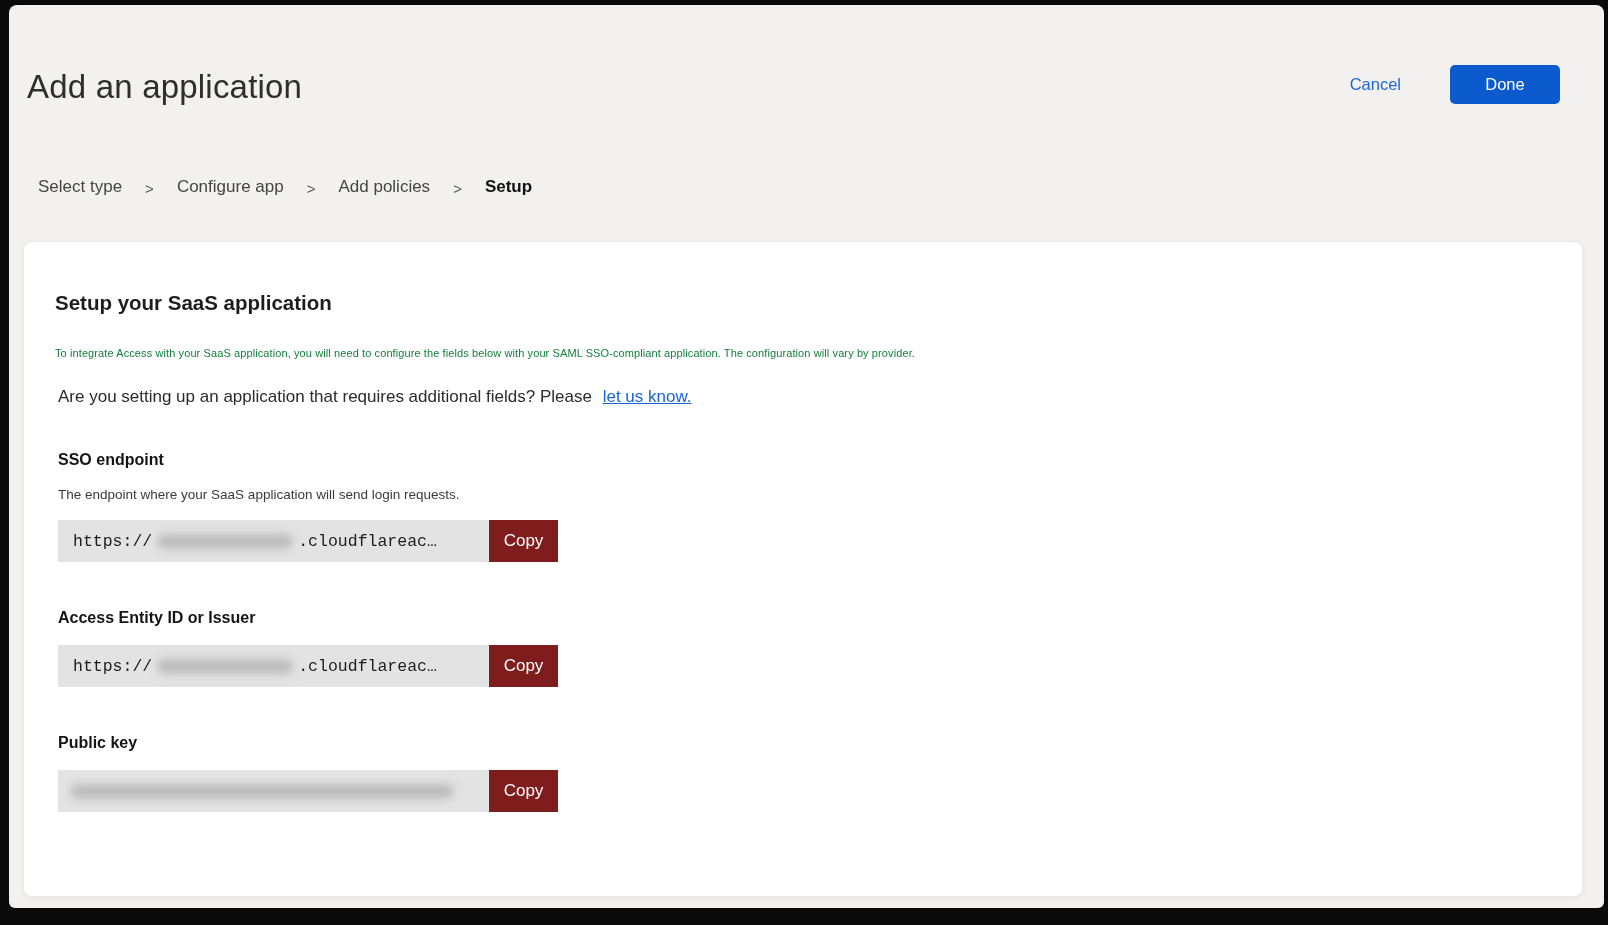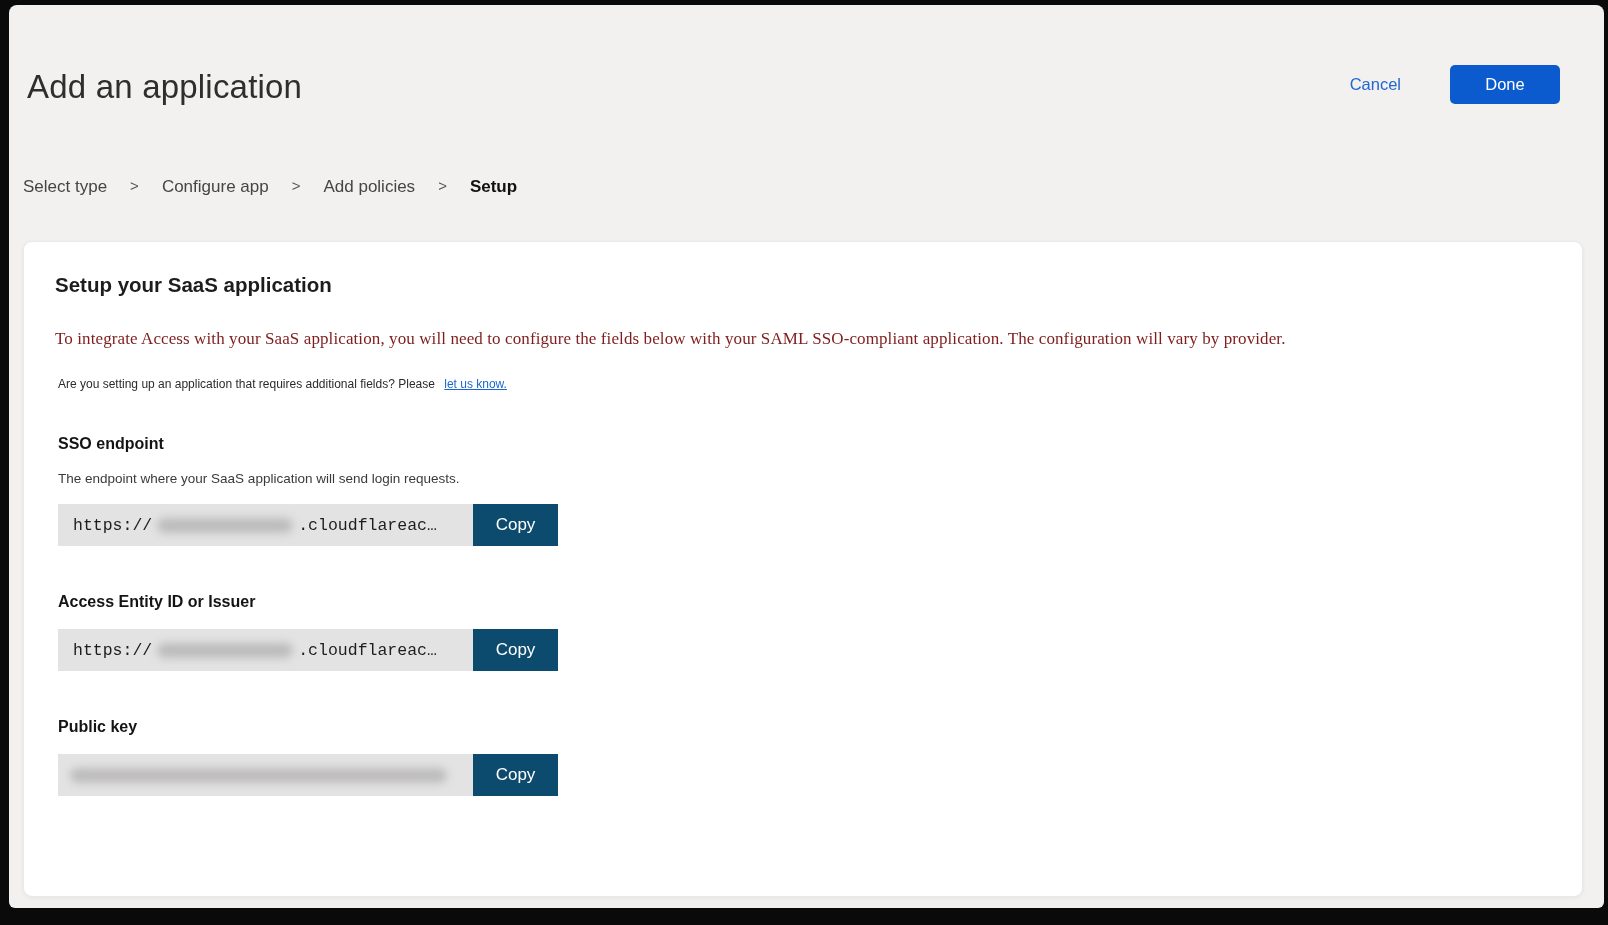--- a/index.html
+++ b/index.html
@@ -46,23 +46,23 @@
     font-size: 16.5px;
     font-family: "Liberation Sans", sans-serif;
     border: none;
     border-radius: 5px;
     cursor: pointer;
     margin-left: 18px;
   }
   
   .breadcrumb {
     position: absolute;
-    left: 8px; top: 166px;
-    display: flex;
-    align-items: flex-start;
+    left: 23px; top: 166px;
+    display: flex;
+    align-items: flex-end;
     font-size: 17px;
     color: #454545;
   }
   .crumb { color: #454545; }
   .crumb.active { color: #111111; font-weight: 700; }
   .crumb-sep { margin: 0 17px; color: #555555; font-size: 15px; }
   
   .card {
     position: absolute;
     left: 14px; right: 21px;
@@ -70,32 +70,31 @@
     background: #ffffff;
     border: 1px solid #e9e9e9;
     border-radius: 9px;
     box-shadow: 0 1px 4px rgba(0,0,0,0.06);
     padding: 28px 28px 52px 28px;
   }
   .card-title {
     font-size: 20.5px;
     font-weight: 700;
     color: #1d1d1d;
-    margin-top: 0;
+    margin-top: 18px;
   }
   .card-intro {
     margin-top: 26px;
-    font-size: 17px;
-    color: #7f1d1d;
+    font-size: 11px;
+    color: #15803d;
     letter-spacing: 0.1px;
-    font-family: Liberation Serif, serif;
   }
   .card-note {
     margin-top: 22px;
-    font-size: 12px;
+    font-size: 17px;
     color: #2b2b2b;
   }
   .note-link {
     color: #1a66d0;
     text-decoration: underline;
     cursor: pointer;
   }
   
   .section { margin-top: 35px; }
   .section-label {
@@ -132,22 +131,22 @@
     display: inline-block;
     height: 15px;
     background: #bdbcbc;
     border-radius: 8px;
     filter: blur(4px);
     margin: 0 2px;
   }
   .redacted-blob.partial { width: 136px; }
   .redacted-blob.full { width: 384px; margin-left: 0; }
   .copy-button {
-    width: 85px;
-    background: #0c4a6e;
+    width: 69px;
+    background: #7f1d1d;
     color: #ffffff;
     font-size: 17px;
     font-family: "Liberation Sans", sans-serif;
     border: none;
     cursor: pointer;
   }
 </style>
 </head>
 <body>
 

